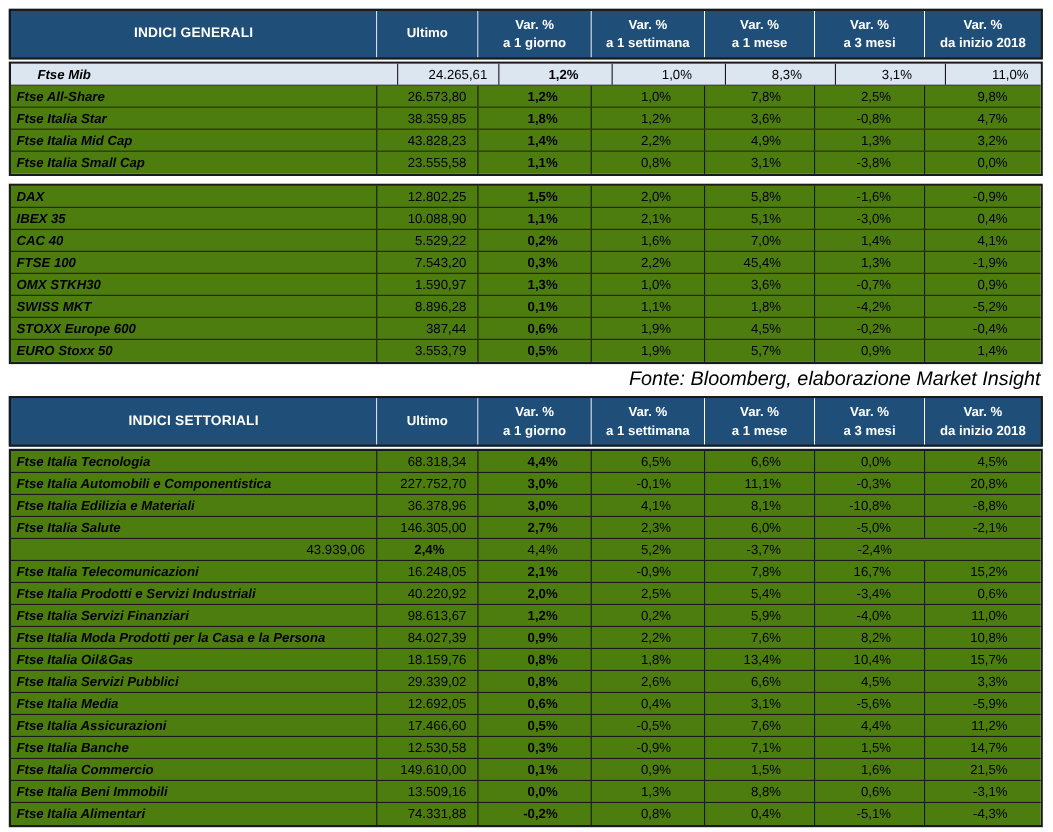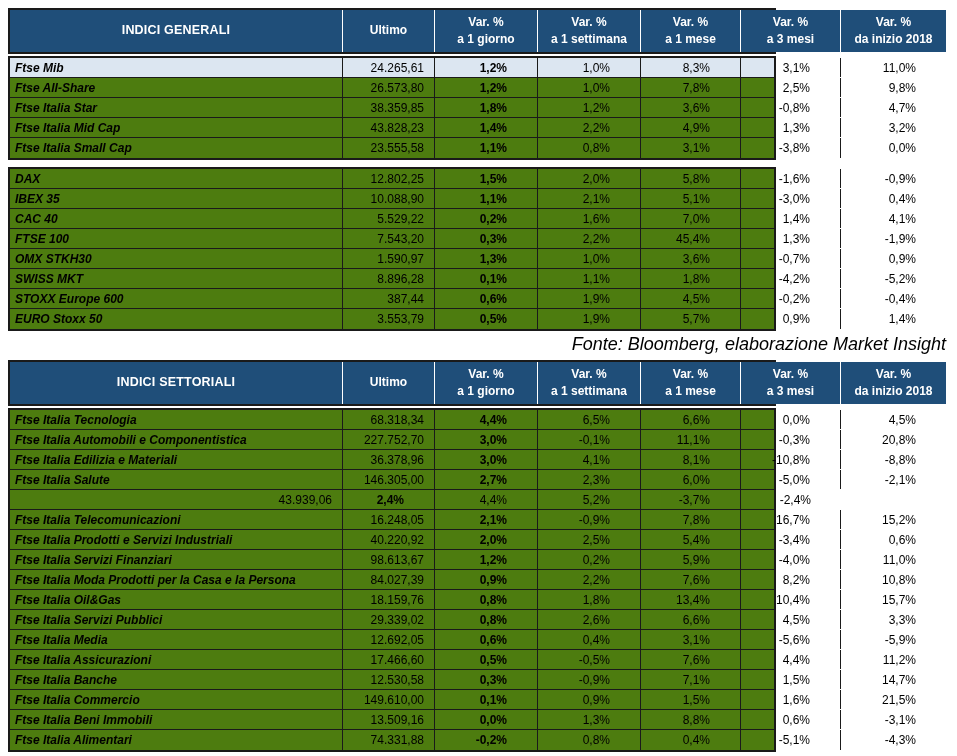--- a/index.html
+++ b/index.html
@@ -8,21 +8,21 @@
     --highlight:#DCE6F1;
     --grid:#1A1A1A;
   }
   *{box-sizing:border-box;margin:0;padding:0;}
   html,body{width:957px;height:756px;background:#FFFFFF;overflow:hidden;}
   body{
     font-family:"Liberation Sans","DejaVu Sans",sans-serif;
     color:#000;
     padding:8px 0 0 8px;
   }
-  .table-section{width:768px;}
+  .table-section{width:940px;}
   
   .thead{
     display:grid;
     grid-template-columns:333px 92px 103px 103px 100px 100px 105px;
     border:2px solid var(--grid);
     background:var(--header-bg);
     height:46px;
   }
   .hcell{
     background:var(--header-bg);
@@ -48,21 +48,21 @@
   }
   .tbody + .tbody{margin-top:7px;text-align:right;}
   .trow{
     display:grid;
     grid-template-columns:333px 92px 103px 103px 100px 100px 105px;
     height:20px;
     border-bottom:1px solid var(--grid);
     background:#4d7c0f;
   }
   .trow:last-child{border-bottom:none;}
-  .trow.highlight{background:var(--highlight);}
+  .trow.highlight{background:var(--highlight);padding-left:19px;}
   .cell{
     display:flex;
     align-items:center;
     font-size:12px;
     border-right:1px solid var(--grid);
     overflow:hidden;
     white-space:nowrap;
   }
   .cell:last-child{border-right:none;}
   .cell.name{

